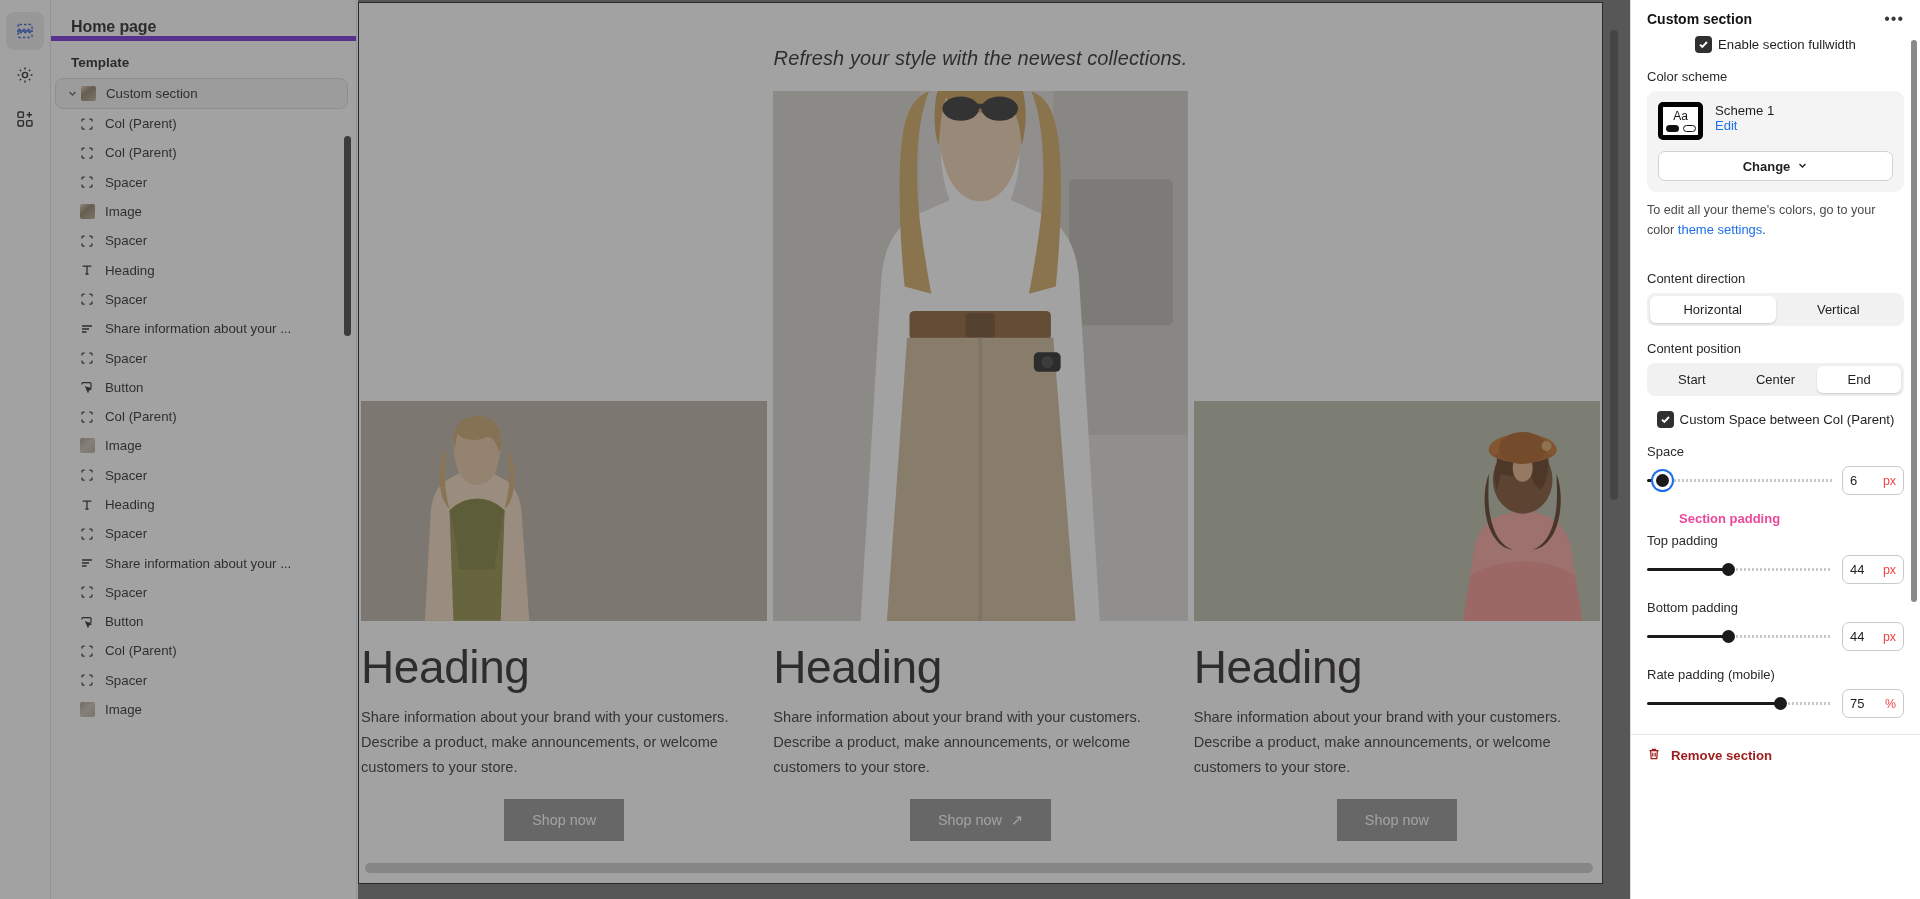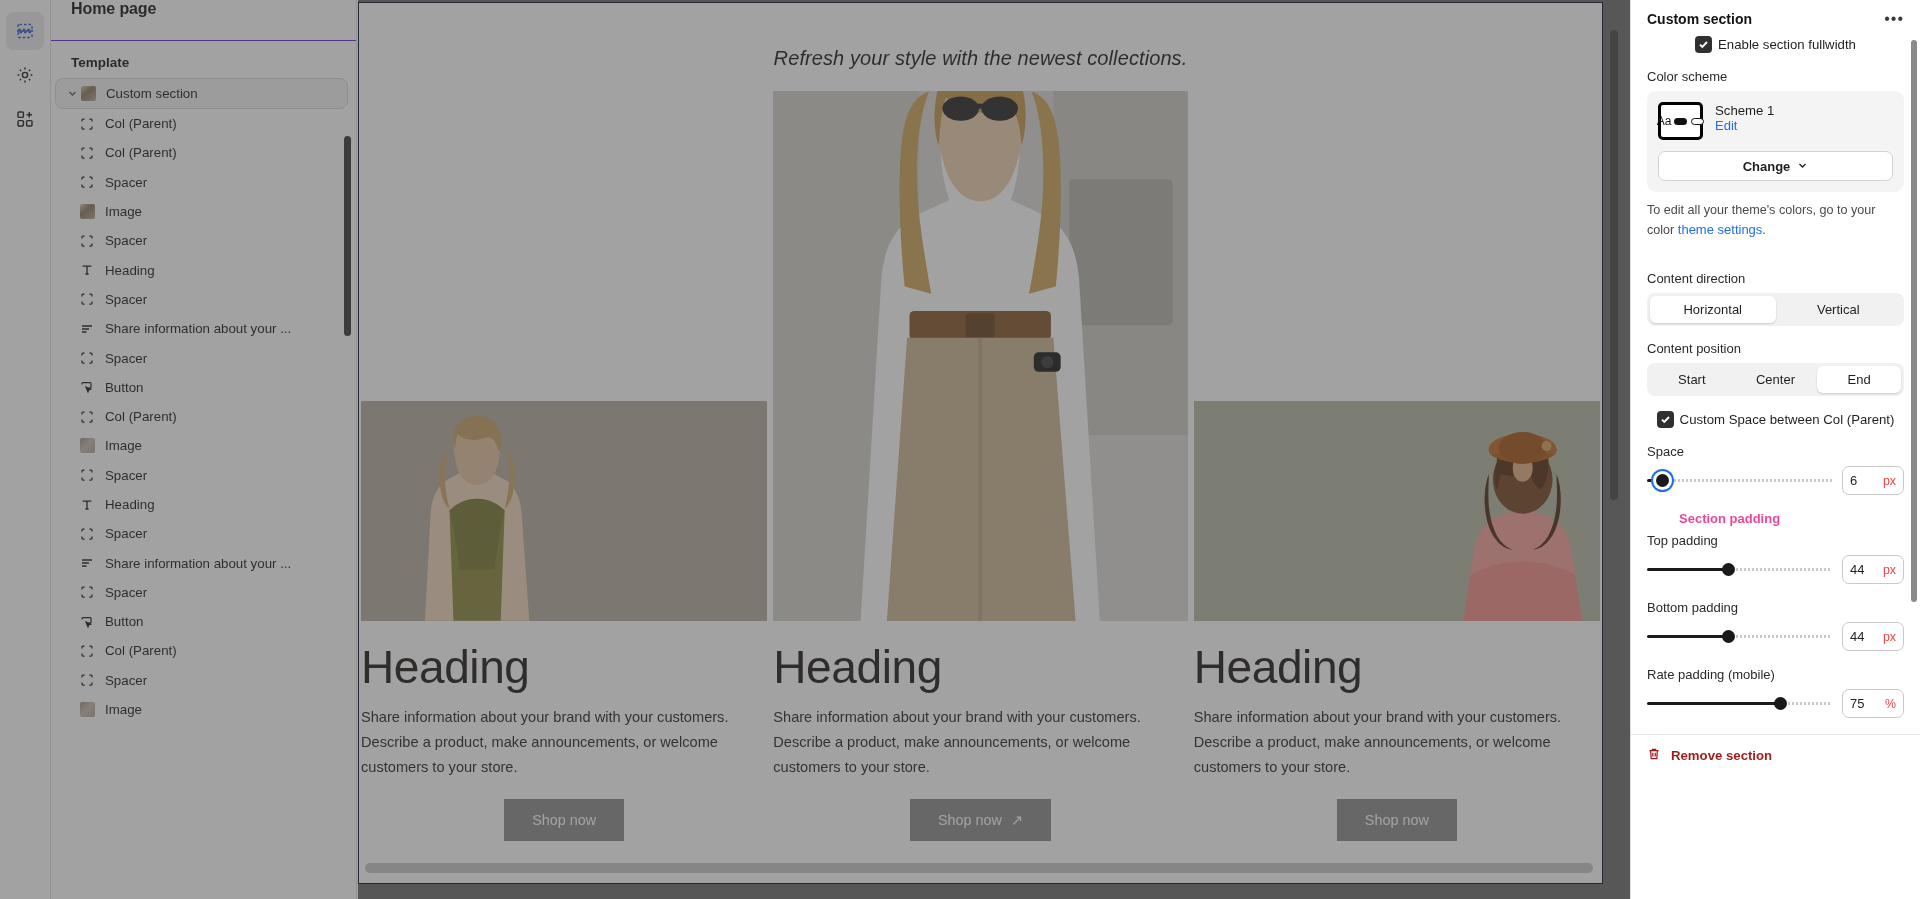--- a/index.html
+++ b/index.html
@@ -52,23 +52,23 @@
   
   .sidebar {
     position: absolute; left: 51px; top: 0;
     width: 306px; height: 899px;
     background: #ffffff;
     border-right: 1px solid #e3e3e3;
     z-index: 5;
   }
   .sidebar-header {
     height: 41px;
-    display: flex; align-items: flex-start;
+    display: flex; align-items: flex-end;
     padding: 0 20px;
-    border-bottom: 1px solid #6d28d9;
+    border-bottom: 5px solid #6d28d9;
   }
   .sidebar-header .title {
     font-size: 16px; font-weight: 700; color: #1a1a1a;
     letter-spacing: -0.1px;
   }
   .tree-label {
     padding: 14px 20px 8px 20px;
     font-size: 13.5px; font-weight: 700; color: #1a1a1a;
   }
   .tree {
@@ -251,22 +251,22 @@
 
   .scheme-card {
     background: #f4f4f4;
     border-radius: 9px;
     padding: 11px;
     margin-bottom: 9px;
   }
   .scheme-top { display: flex; gap: 12px; align-items: flex-start; }
   .swatch {
     width: 45px; height: 38px; border-radius: 5px;
-    background: #ffffff; border: 3px solid #000000;
-    display: flex; 
+    background: #ffffff; border: 5px solid #000000;
+    display: flex; flex-direction: column;
     align-items: center; justify-content: center; gap: 3px;
     flex: none;
   }
   .swatch .aa { font-size: 12px; color: #141414; line-height: 1; }
   .swatch .pills { display: flex; gap: 4px; }
   .swatch .p1 { width: 13px; height: 7px; border-radius: 4px; background: #111; }
   .swatch .p2 { width: 13px; height: 7px; border-radius: 4px; background: #fff; border: 1.2px solid #111; }
   .scheme-name { font-size: 13.2px; color: #1f1f1f; margin-top: 1px; text-align: right; }
   .link { color: #1f6feb; text-decoration: none; cursor: pointer; font-size: 13px; }
   .change-btn {

